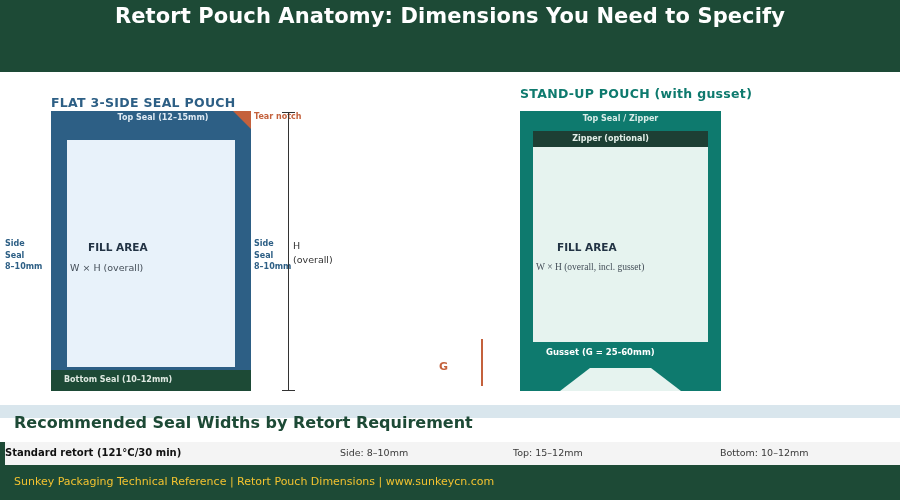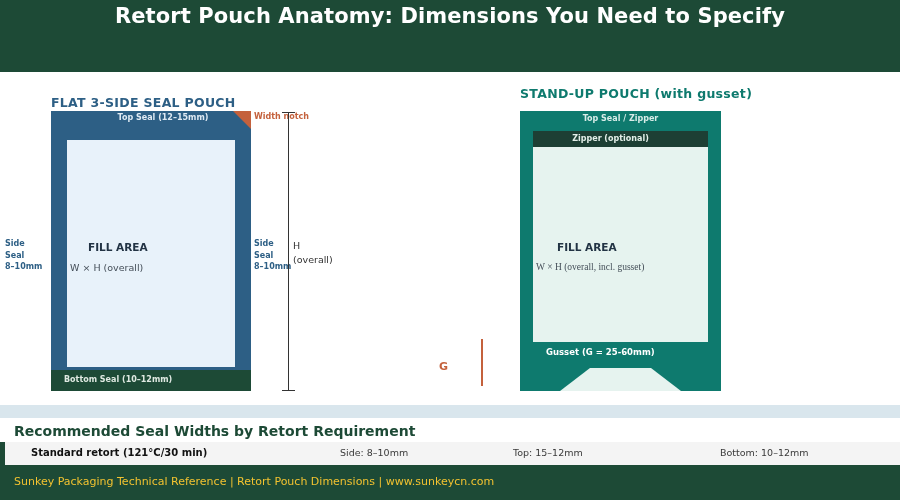--- a/index.html
+++ b/index.html
@@ -227,23 +227,23 @@
   .divider-band {
     position: absolute;
     left: 0; top: 405px;
     width: 900px; height: 13px;
     background: #d9e6ed;
   }
 
   
   .table-title {
     position: absolute;
-    left: 14px; top: 423px;
+    left: 14px; top: 413px;
     color: #1d4a36;
-    font-size: 14px;
+    font-size: 16px;
     font-weight: bold;
   }
   .table-row {
     position: absolute;
     left: 0; top: 442px;
     width: 900px; height: 23px;
     background: #f4f4f4;
   }
   .table-row-accent {
     position: absolute;
@@ -251,21 +251,21 @@
     width: 5px; height: 23px;
     background: #1d4a36;
   }
   .cell {
     position: absolute;
     top: 447px;
     font-size: 9.5px;
     color: #3a3a3a;
   }
   .cell.label {
-    left: 31px;
+    left: 5px;
     color: #111111;
     font-weight: bold;
     font-size: 10px;
   }
   .cell.c1 { left: 340px; }
   .cell.c2 { left: 513px; }
   .cell.c3 { left: 720px; }
 
   
   .footer {
@@ -292,21 +292,21 @@
 
   <div class="panel-title left">FLAT 3-SIDE SEAL POUCH</div>
 
   <div class="flat-pouch">
     <div class="flat-fill"></div>
   </div>
   <div class="flat-topseal-label">Top Seal (12–15mm)</div>
   <div class="flat-bottomseal"></div>
   <div class="flat-bottomseal-label">Bottom Seal (10–12mm)</div>
   <div class="tear-notch"></div>
-  <div class="tear-notch-label">Width notch</div>
+  <div class="tear-notch-label">Tear notch</div>
   <div class="fill-area-title flat-fill-title">FILL AREA</div>
   <div class="fill-area-sub flat-fill-sub">W × H (overall)</div>
 
   <div class="side-seal-label side-seal-left">Side<br>Seal<br>8–10mm</div>
   <div class="side-seal-label side-seal-right">Side<br>Seal<br>8–10mm</div>
 
   <div class="h-line"></div>
   <div class="h-cap top"></div>
   <div class="h-cap bottom"></div>
   <div class="h-label">H<br>(overall)</div>

